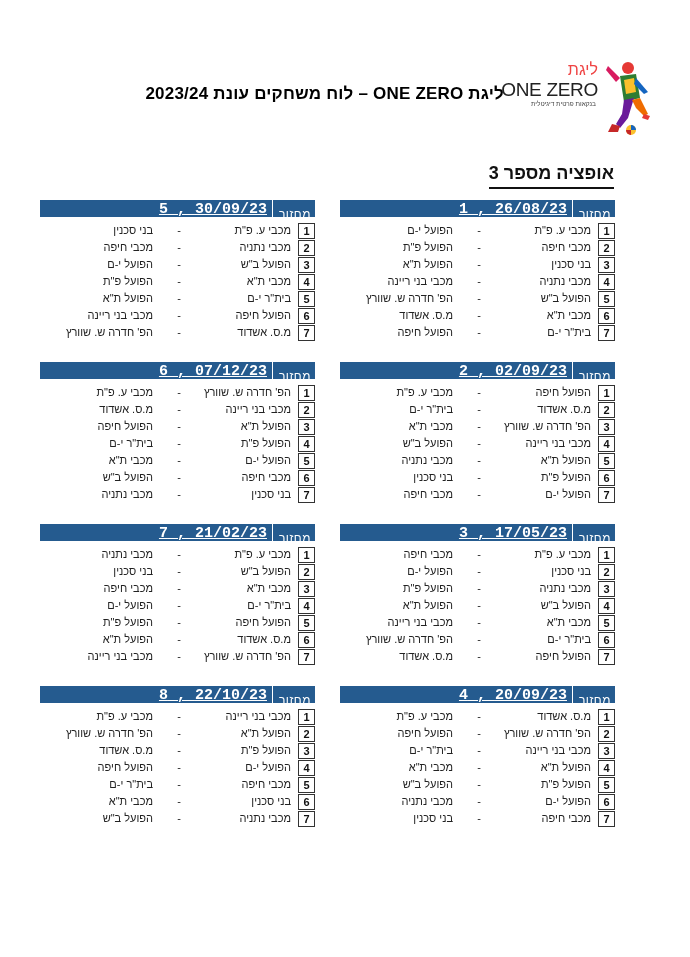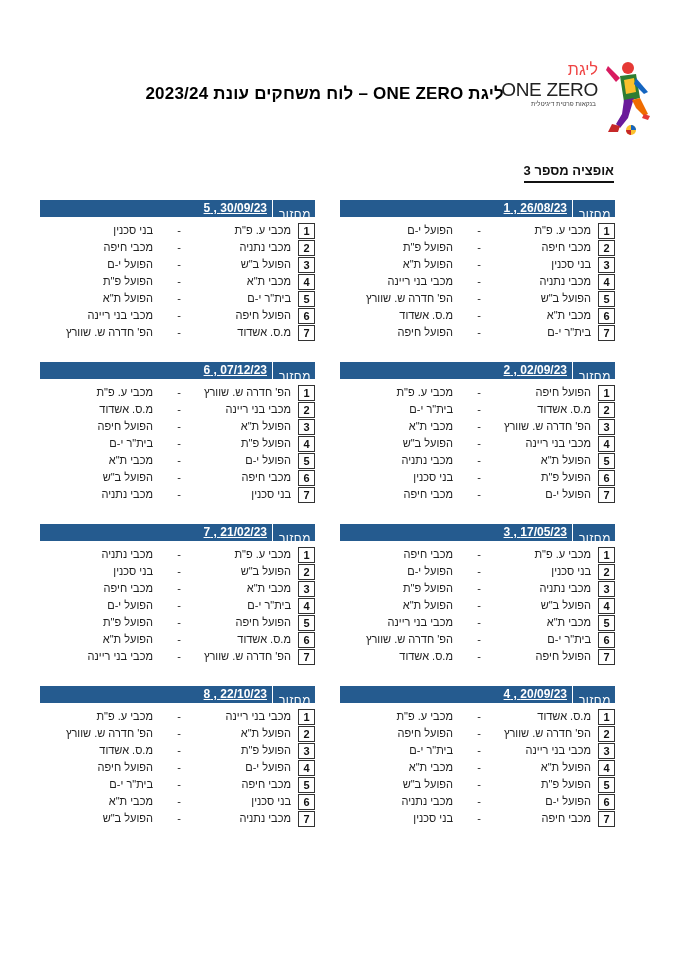--- a/index.html
+++ b/index.html
@@ -7,28 +7,28 @@
          font-family:"Liberation Sans", "DejaVu Sans", sans-serif; color:#111; }
   .header { position:absolute; top:58px; left:0; width:690px; height:80px; }
   .title { position:absolute; right:186px; top:26px; direction:rtl; font-weight:bold;
            font-size:17px; letter-spacing:0.2px; white-space:nowrap; color:#000; }
   .logo { position:absolute; left:498px; top:0; width:156px; height:80px; }
   .logo-word { position:absolute; right:56px; top:0; font-size:16px; font-weight:300; color:#ef4444; direction:rtl; line-height:24px; }
   .logo-oz { position:absolute; right:56px; top:22px; font-size:19px; color:#222; line-height:20px; letter-spacing:-0.3px; }
   .logo-sub { position:absolute; right:58px; top:42px; font-size:6.5px; color:#444; direction:rtl; white-space:nowrap; }
   .logo-player { position:absolute; right:4px; top:0; width:52px; height:80px; }
   .option { position:absolute; right:76px; top:163px; direction:rtl; font-weight:bold;
-            font-size:13px; padding-bottom:3px; border-bottom:2px solid #111; }
+            font-size:18px; padding-bottom:3px; border-bottom:2px solid #111; }
   .round { position:absolute; width:275px; }
   .round-bar { height:17px; background:#255b8f; position:relative; }
   .round-label { position:absolute; right:4px; top:7px; color:#fff; font-size:12px; direction:rtl;
                  text-decoration:underline; font-weight:normal; letter-spacing:0.5px; }
   .round-sep { position:absolute; right:42px; top:0; width:1px; height:17px; background:#fff; }
-  .round-date { position:absolute; right:48px; top:1px; color:#fff; font-size:12px; font-weight:bold;
-                text-decoration:underline; direction:rtl; white-space:nowrap; }
+  .round-date { position:absolute; right:48px; top:1px; color:#fff; font-size:15px; font-weight:bold;
+                text-decoration:underline; direction:rtl; white-space:nowrap;font-family:Liberation Mono, monospace; }
   .games { margin-top:5px; }
   .game { height:17px; position:relative; font-size:11px; }
   .num { position:absolute; right:0; top:1px; width:15px; height:14px; border:1px solid #333;
          font-weight:bold; font-size:11px; text-align:center; line-height:14px; background:#fff; }
   .home { position:absolute; right:24px; top:2px; direction:rtl; white-space:nowrap; color:#222; }
   .dash { position:absolute; right:134px; top:2px; color:#222; }
   .away { position:absolute; right:162px; top:2px; direction:rtl; white-space:nowrap; color:#222; }
 </style>
 </head>
 <body>

